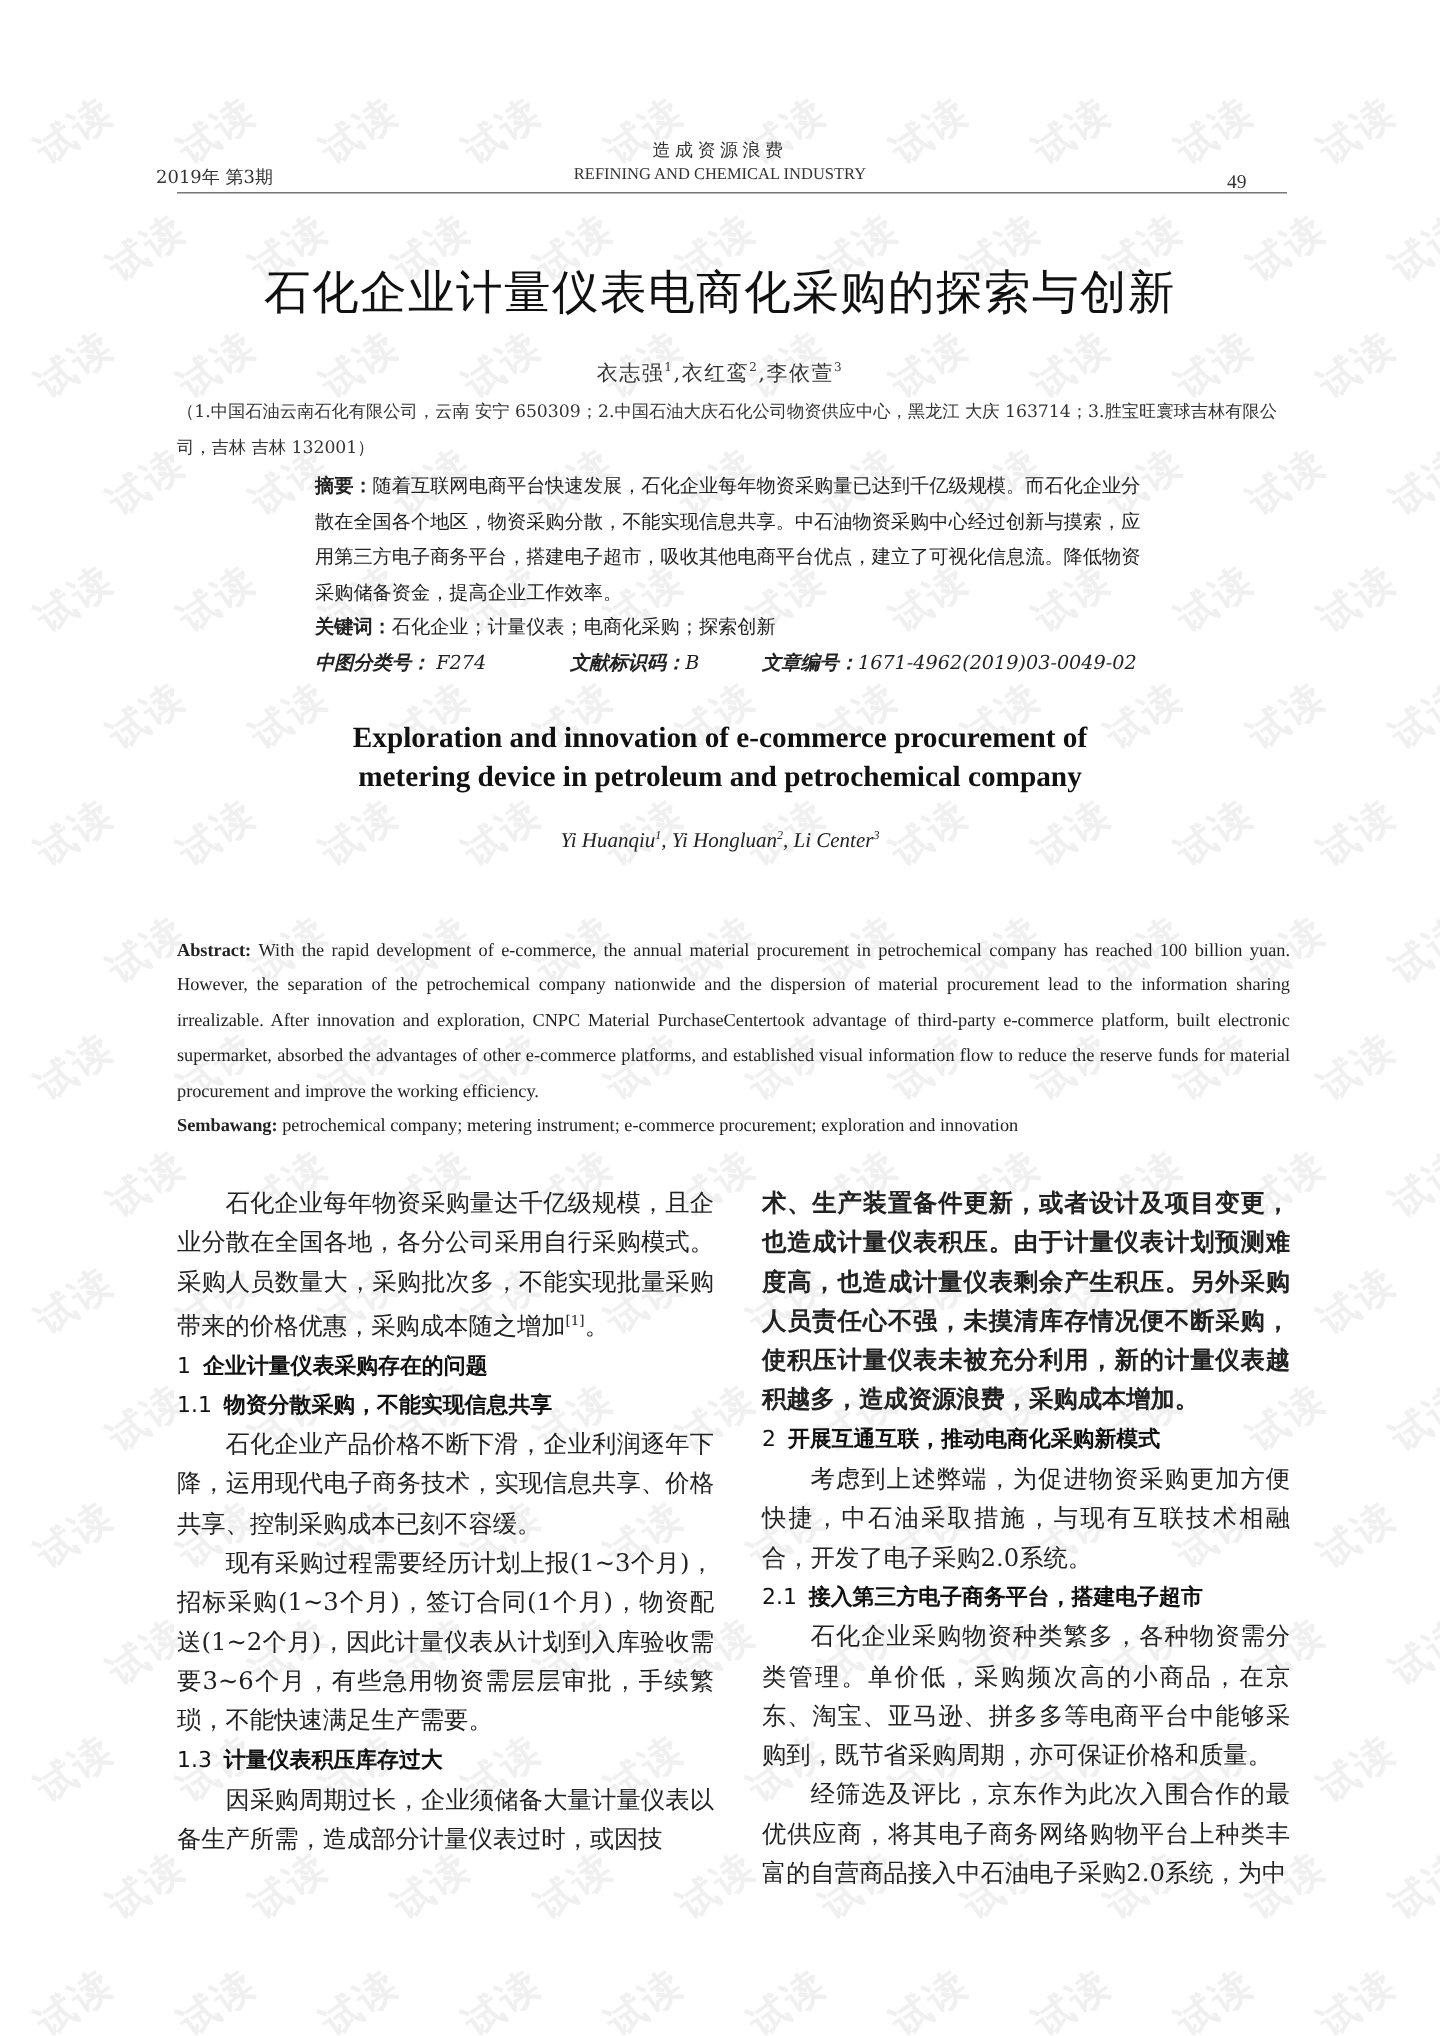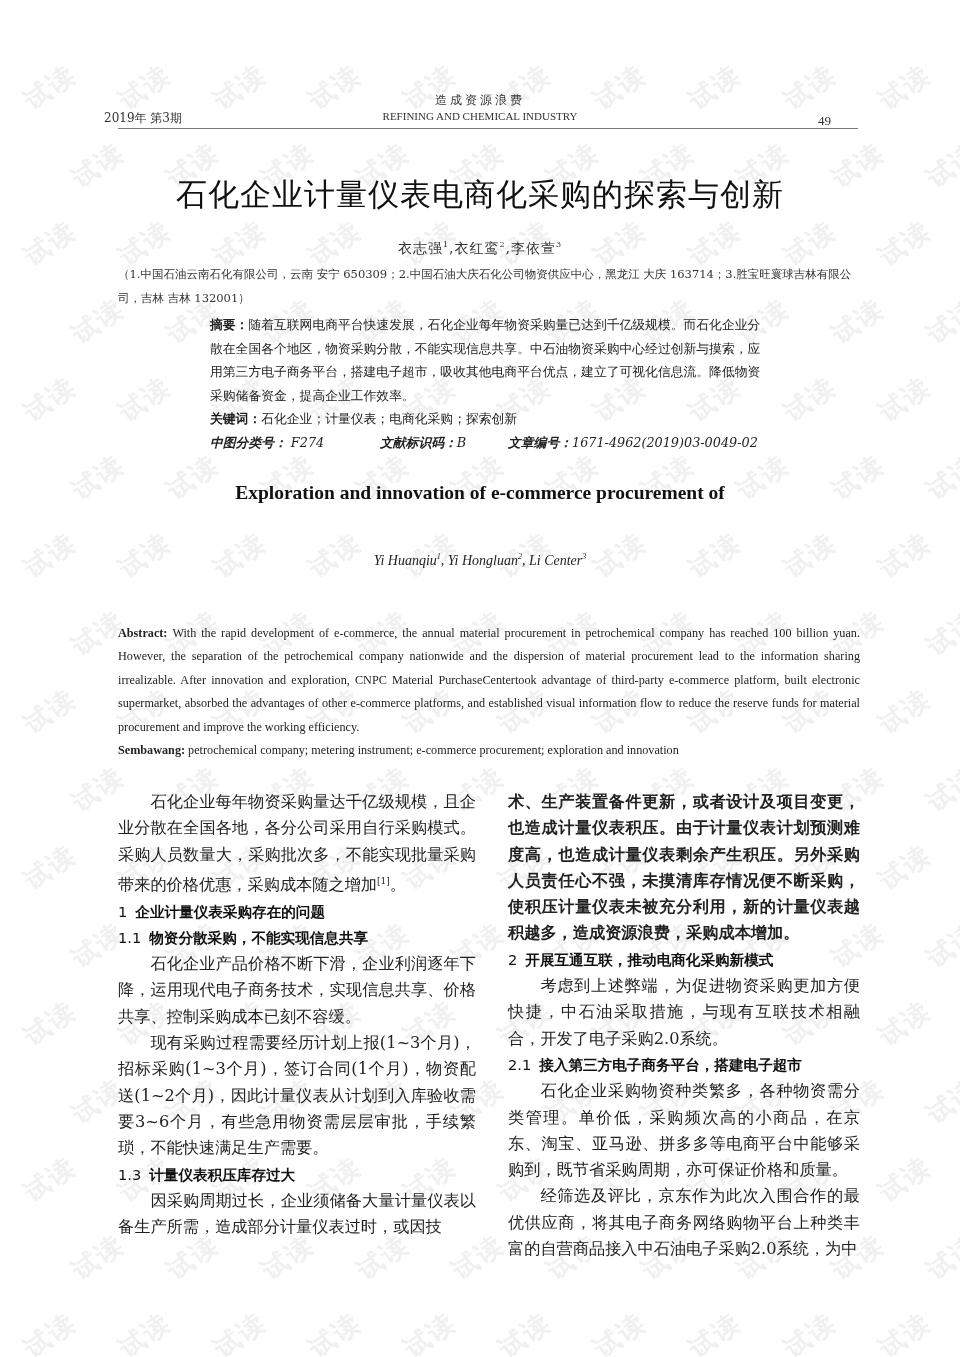--- a/index.html
+++ b/index.html
@@ -250,20 +250,21 @@
     </div>
     <div class="meta-row">
       <span style="width:170px"><span class="lbl">中图分类号：</span> <span>F274</span></span>
       <span style="width:128px"><span class="lbl">文献标识码：</span><span>B</span></span>
       <span><span class="lbl">文章编号：</span><span>1671-4962(2019)03-0049-02</span></span>
     </div>
   </div>
 
   <div class="abs title-en">
     <div>Exploration and innovation of e-commerce procurement of</div>
+    <div>metering device in petroleum and petrochemical company</div>
   </div>
   <div class="abs authors-en" id="authors-en"><span>Yi Huanqiu</span><sup>1</sup><span>, </span><span>Yi Hongluan</span><sup>2</sup><span>, </span><span>Li Center</span><sup>3</sup><span></span></div>
 
   <div class="abs abs-en">
     <div>
       <span class="lbl">Abstract: </span><span>With the rapid development of e-commerce, the annual material procurement in petrochemical company has reached 100 billion yuan. However, the separation of the petrochemical company nationwide and the dispersion of material procurement lead to the information sharing irrealizable. After innovation and exploration, CNPC Material PurchaseCentertook advantage of third-party e-commerce platform, built electronic supermarket, absorbed the advantages of other e-commerce platforms, and established visual information flow to reduce the reserve funds for material procurement and improve the working efficiency.</span>
     </div>
     <div>
       <span class="lbl">Sembawang: </span><span>petrochemical company; metering instrument; e-commerce procurement; exploration and innovation</span>
     </div>

